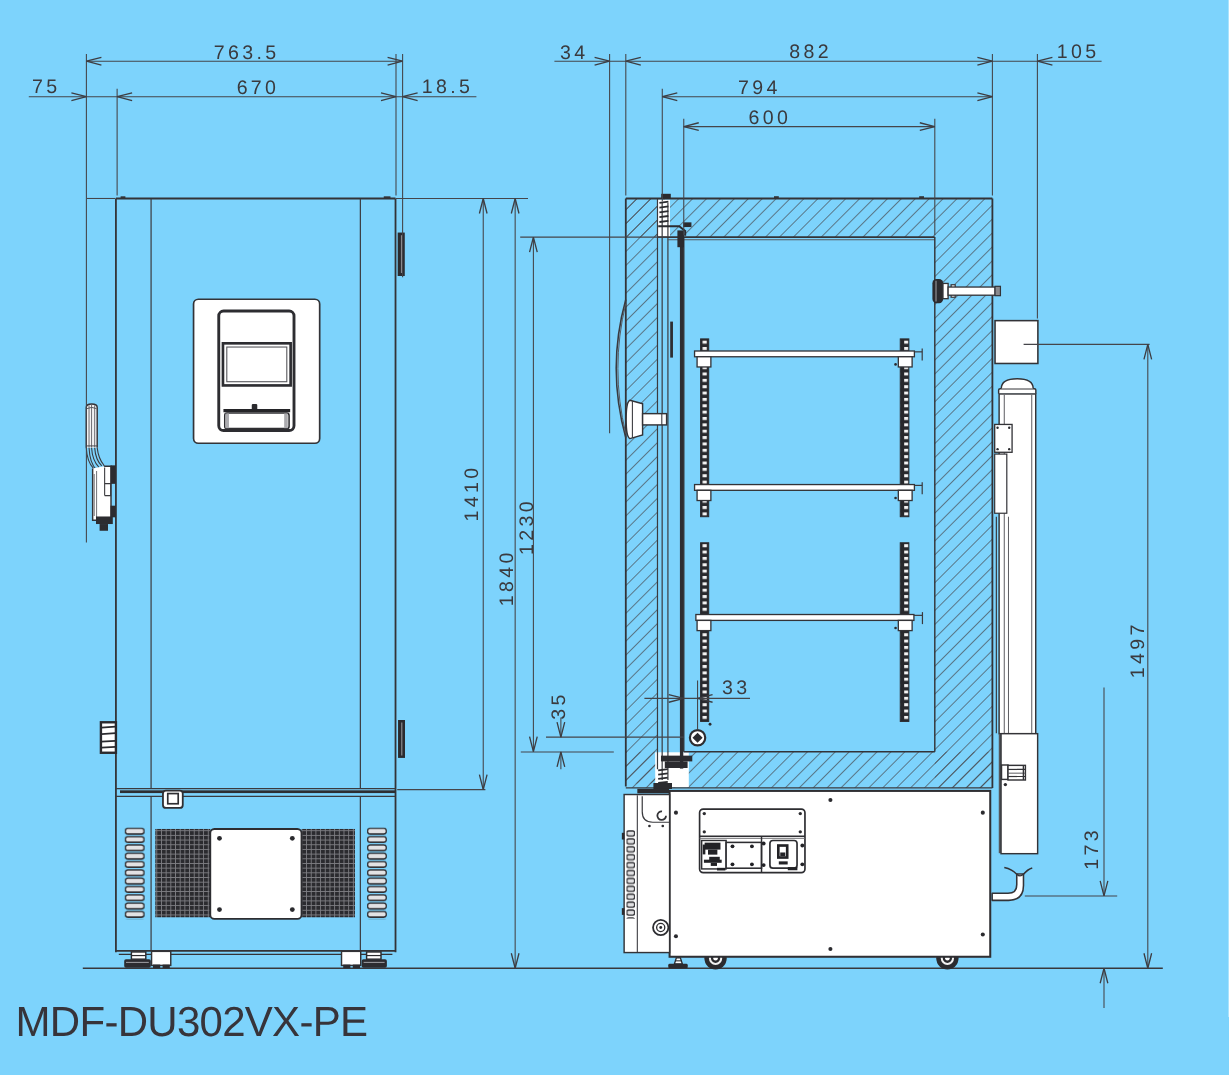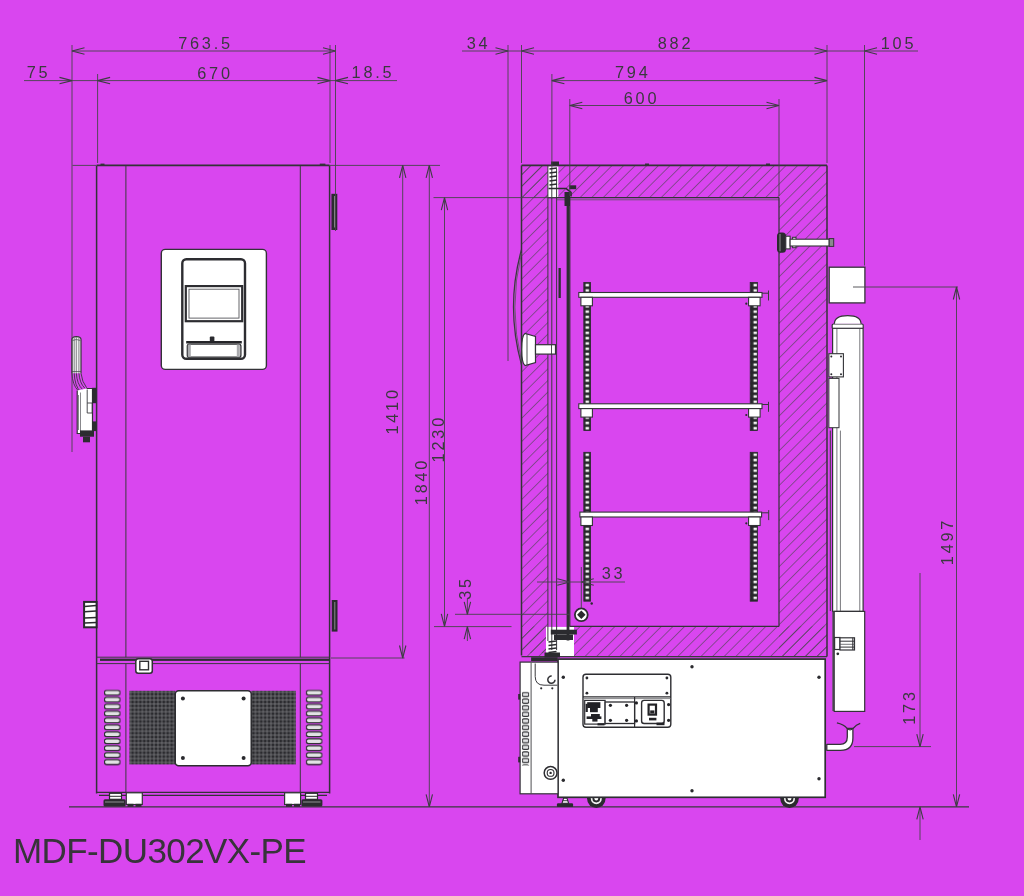--- a/index.html
+++ b/index.html
@@ -1,16 +1,16 @@
 <!DOCTYPE html>
 <html><head>
 <meta charset="utf-8">
 <style>
 html,body{margin:0;padding:0;background:#fff;}
-#page{width:1024px;height:896px;position:relative;background:#d946ef;overflow:hidden;}
+#page{width:1024px;height:896px;position:relative;background:#7dd3fc;overflow:hidden;}
 text{font-family:"Liberation Sans",sans-serif;fill:#3a3a3e;}
 .dim{font-size:16.3px;letter-spacing:2.8px;}
 .model{font-size:35px;fill:#37343a;letter-spacing:-0.6px;}
 </style>
 </head>
 <body>
 <div id="page">
 <svg width="1024" height="896" viewBox="0 0 1024 896">
 <defs>
 <pattern id="hatch" width="8.2" height="8.2" patternUnits="userSpaceOnUse" patternTransform="rotate(45)">

